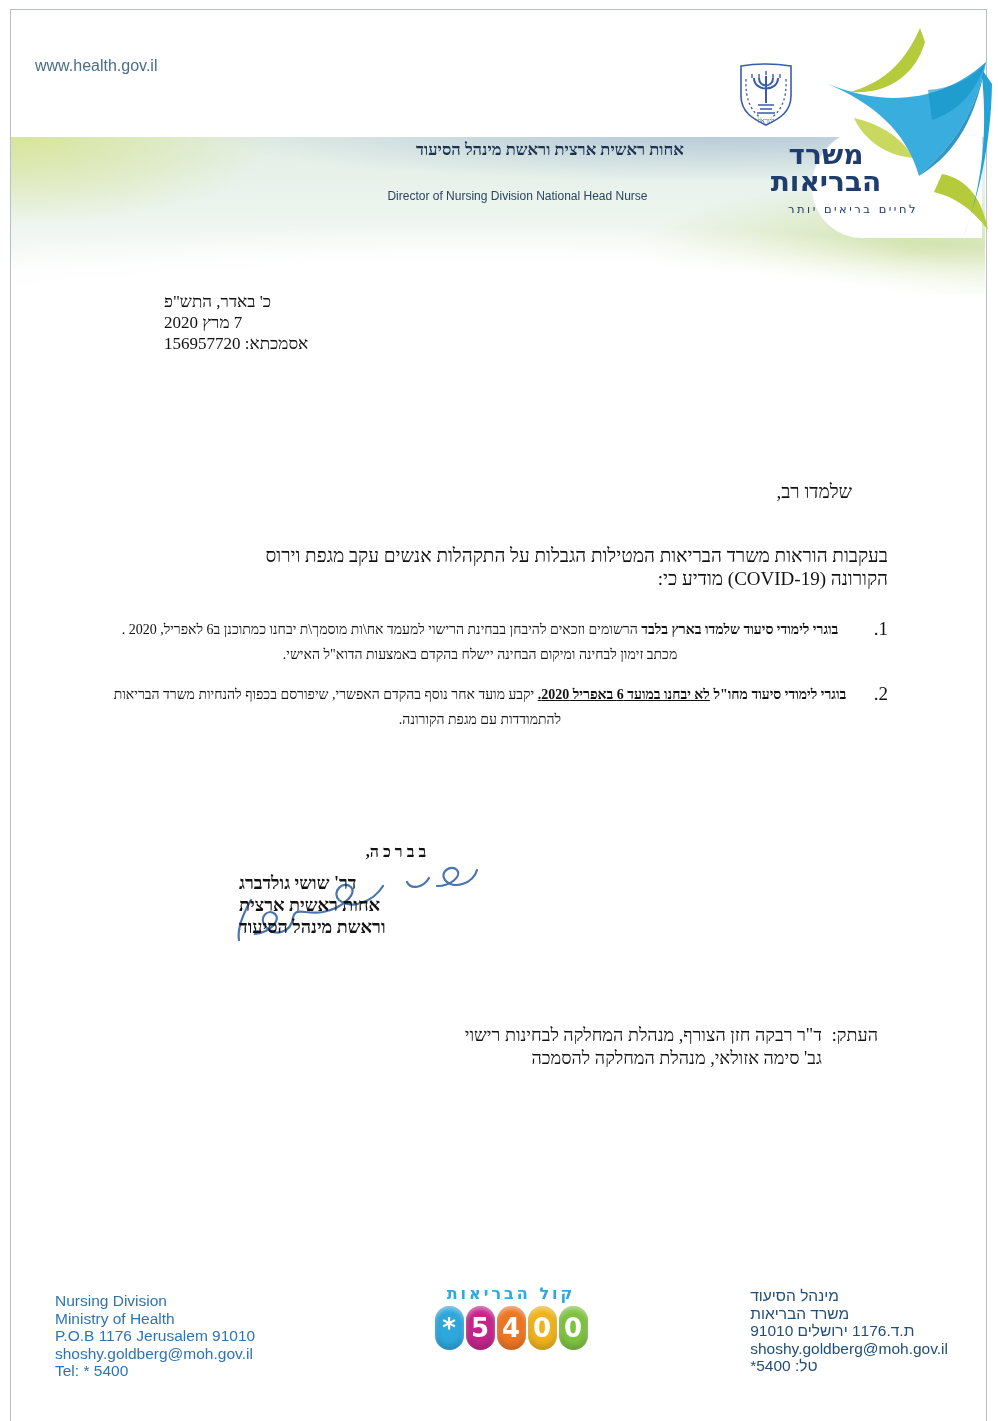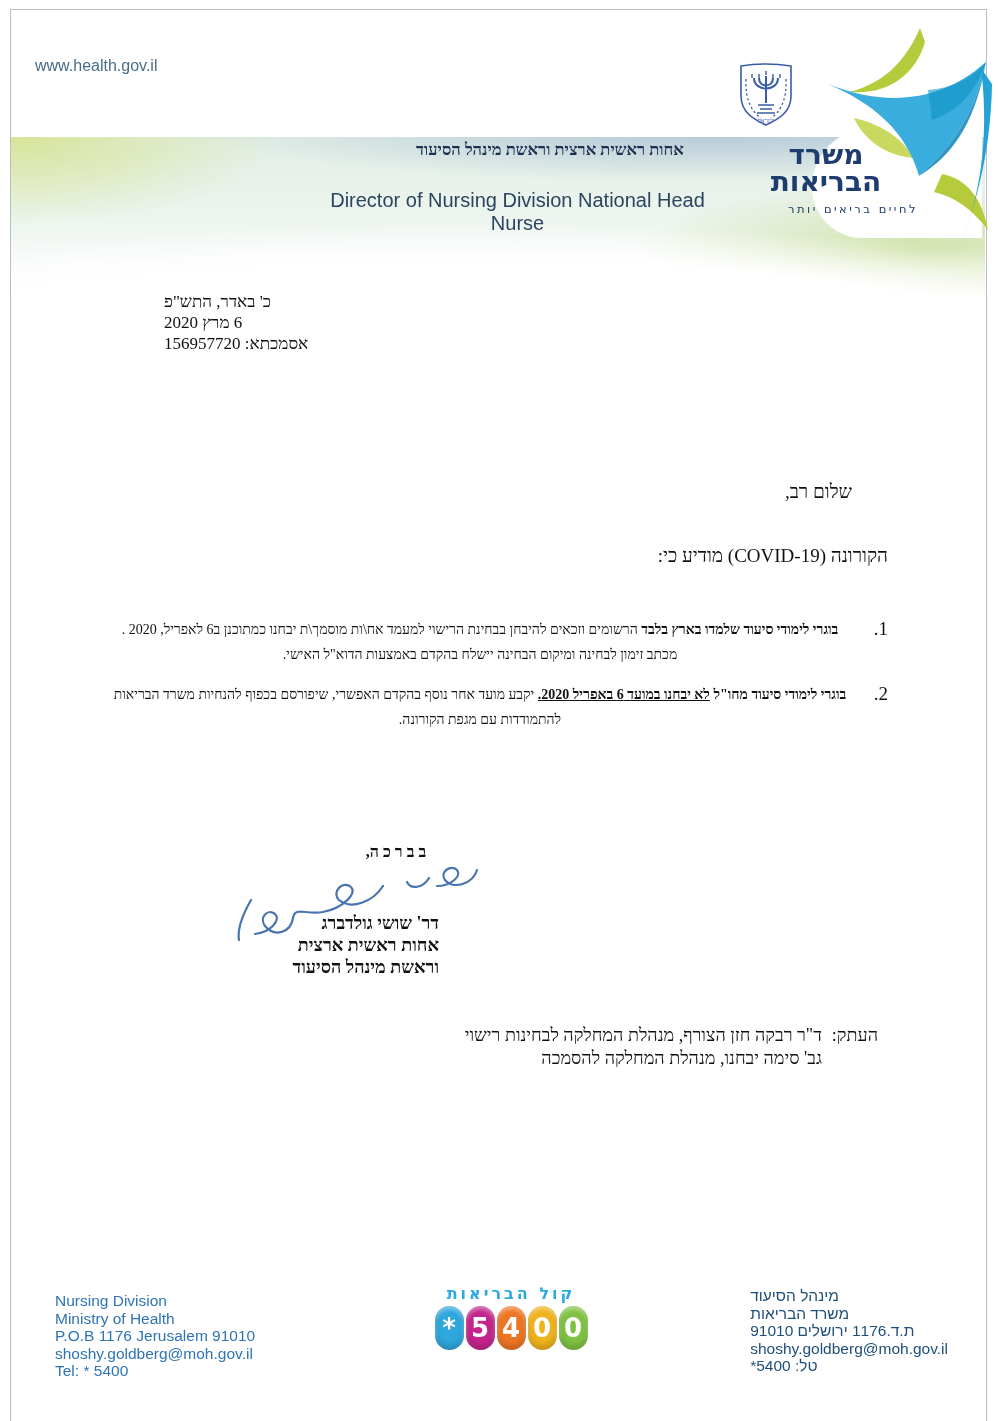--- a/index.html
+++ b/index.html
@@ -22,21 +22,21 @@
       radial-gradient(120% 95% at 48% 120%, #ffffff 42%, rgba(255,255,255,0) 68%),
       radial-gradient(42% 60% at 93% 72%, rgba(198,219,148,0.80) 0%, rgba(198,219,148,0) 70%),
       radial-gradient(85% 52% at 72% -4%, rgba(176,197,214,0.95) 0%, rgba(176,197,214,0) 62%),
       radial-gradient(38% 78% at 0% 0%, rgba(215,228,148,0.95) 0%, rgba(215,228,148,0) 72%),
       linear-gradient(to bottom, #e2eee6 0%, #ecf4ee 48%, #ffffff 100%);
   }
   .band-title-he{left:380px;top:140px;width:340px;text-align:center;
     font-size:16.5px;font-weight:bold;color:#1c3050;}
   .band-title-en{left:330px;top:189px;width:375px;text-align:center;
     font-family:"Liberation Sans","DejaVu Sans",sans-serif;
-    font-size:20px;color:#2b455f;}
+    font-size:12px;color:#2b455f;}
   .logo-blob{left:812px;top:128px;width:170px;height:110px;background:#ffffff;
     border-radius:70px 0 0 60px;}
   .emblem{left:731px;top:59px;width:70px;height:70px;}
   .logo-star{left:824px;top:26px;width:168px;height:226px;}
   .logo-text{left:752px;top:141px;width:148px;text-align:center;color:#1e3c6e;
     font-family:"DejaVu Sans","Liberation Sans",sans-serif;font-weight:bold;
     font-size:28px;line-height:27px;}
   .logo-tagline{left:788px;top:202px;width:148px;text-align:left;color:#1e3c6e;
     font-family:"DejaVu Sans","Liberation Sans",sans-serif;
     font-size:11.5px;letter-spacing:2.5px;}
@@ -48,21 +48,21 @@
     font-size:19px;line-height:22.5px;}
   .list{right:110px;top:617px;width:782px;direction:rtl;}
   .item{display:flex;direction:rtl;margin-bottom:15px;}
   .item .num{width:34px;flex:0 0 34px;font-size:19px;padding-top:1px;}
   .item .itext{flex:1;text-align:center;font-size:14px;line-height:25px;}
   .b{font-weight:bold;}
   .bu{font-weight:bold;text-decoration:underline;}
   .closing{left:336px;top:843px;width:120px;text-align:center;
     font-size:16px;font-weight:bold;direction:rtl;}
   .signature{left:215px;top:856px;width:280px;height:85px;}
-  .signer{left:239px;top:912px;width:200px;text-align:right;direction:rtl;
+  .signer{left:239px;top:872px;width:200px;text-align:left;direction:rtl;
     font-size:18px;font-weight:bold;line-height:22px;}
   .copy-block{right:120px;top:1024px;direction:rtl;display:flex;
     font-size:18px;line-height:23px;}
   .copy-label{margin-left:10px;}
   .copy-lines{text-align:right;}
   
   .footer-left{left:55px;top:1292px;font-family:"Liberation Sans","DejaVu Sans",sans-serif;
     font-size:15.5px;line-height:17.5px;color:#2e74b5;}
   .footer-right{right:50px;top:1287px;font-family:"Liberation Sans","DejaVu Sans",sans-serif;
     font-size:15.5px;line-height:17.5px;color:#1f4e79;text-align:left;direction:rtl;}
@@ -115,27 +115,28 @@
 </svg>
 
 <div class="abs logo-text">
   <div>משרד</div>
   <div>הבריאות</div>
 </div>
 <div class="abs logo-tagline">לחיים בריאים יותר</div>
 
 <div class="abs date-block">
   <div>כ' באדר, התש"פ</div>
-  <div>6 מרץ 2020</div>
+  <div>7 מרץ 2020</div>
   <div>אסמכתא: 156957720</div>
 </div>
 
-<div class="abs greeting">שלום רב,</div>
+<div class="abs greeting">שלמדו רב,</div>
 
 <div class="abs intro">
+  <div>בעקבות הוראות משרד הבריאות המטילות הגבלות על התקהלות אנשים עקב מגפת וירוס</div>
   <div>הקורונה (COVID-19) מודיע כי:</div>
 </div>
 
 <div class="abs list">
   <div class="item">
     <span class="num">1.</span>
     <div class="itext"><span class="b">בוגרי לימודי סיעוד שלמדו בארץ בלבד</span><span> הרשומים וזכאים להיבחן בבחינת הרישוי למעמד אח\ות מוסמך\ת יבחנו כמתוכנן ב6 לאפריל, 2020 . מכתב זימון לבחינה ומיקום הבחינה יישלח בהקדם באמצעות הדוא"ל האישי.</span></div>
   </div>
   <div class="item">
     <span class="num">2.</span>
@@ -157,21 +158,21 @@
 <div class="abs signer">
   <div>דר' שושי גולדברג</div>
   <div>אחות ראשית ארצית</div>
   <div>וראשת מינהל הסיעוד</div>
 </div>
 
 <div class="abs copy-block">
   <div class="copy-label">העתק:</div>
   <div class="copy-lines">
     <div>ד"ר רבקה חזן הצורף, מנהלת המחלקה לבחינות רישוי</div>
-    <div>גב' סימה יבחנו, מנהלת המחלקה להסמכה</div>
+    <div>גב' סימה אזולאי, מנהלת המחלקה להסמכה</div>
   </div>
 </div>
 
 <div class="abs footer-left">
     <div>Nursing Division</div>
     <div>Ministry of Health</div>
     <div>P.O.B 1176 Jerusalem 91010</div>
     <div>shoshy.goldberg@moh.gov.il</div>
     <div>Tel: * 5400</div>
   </div>

